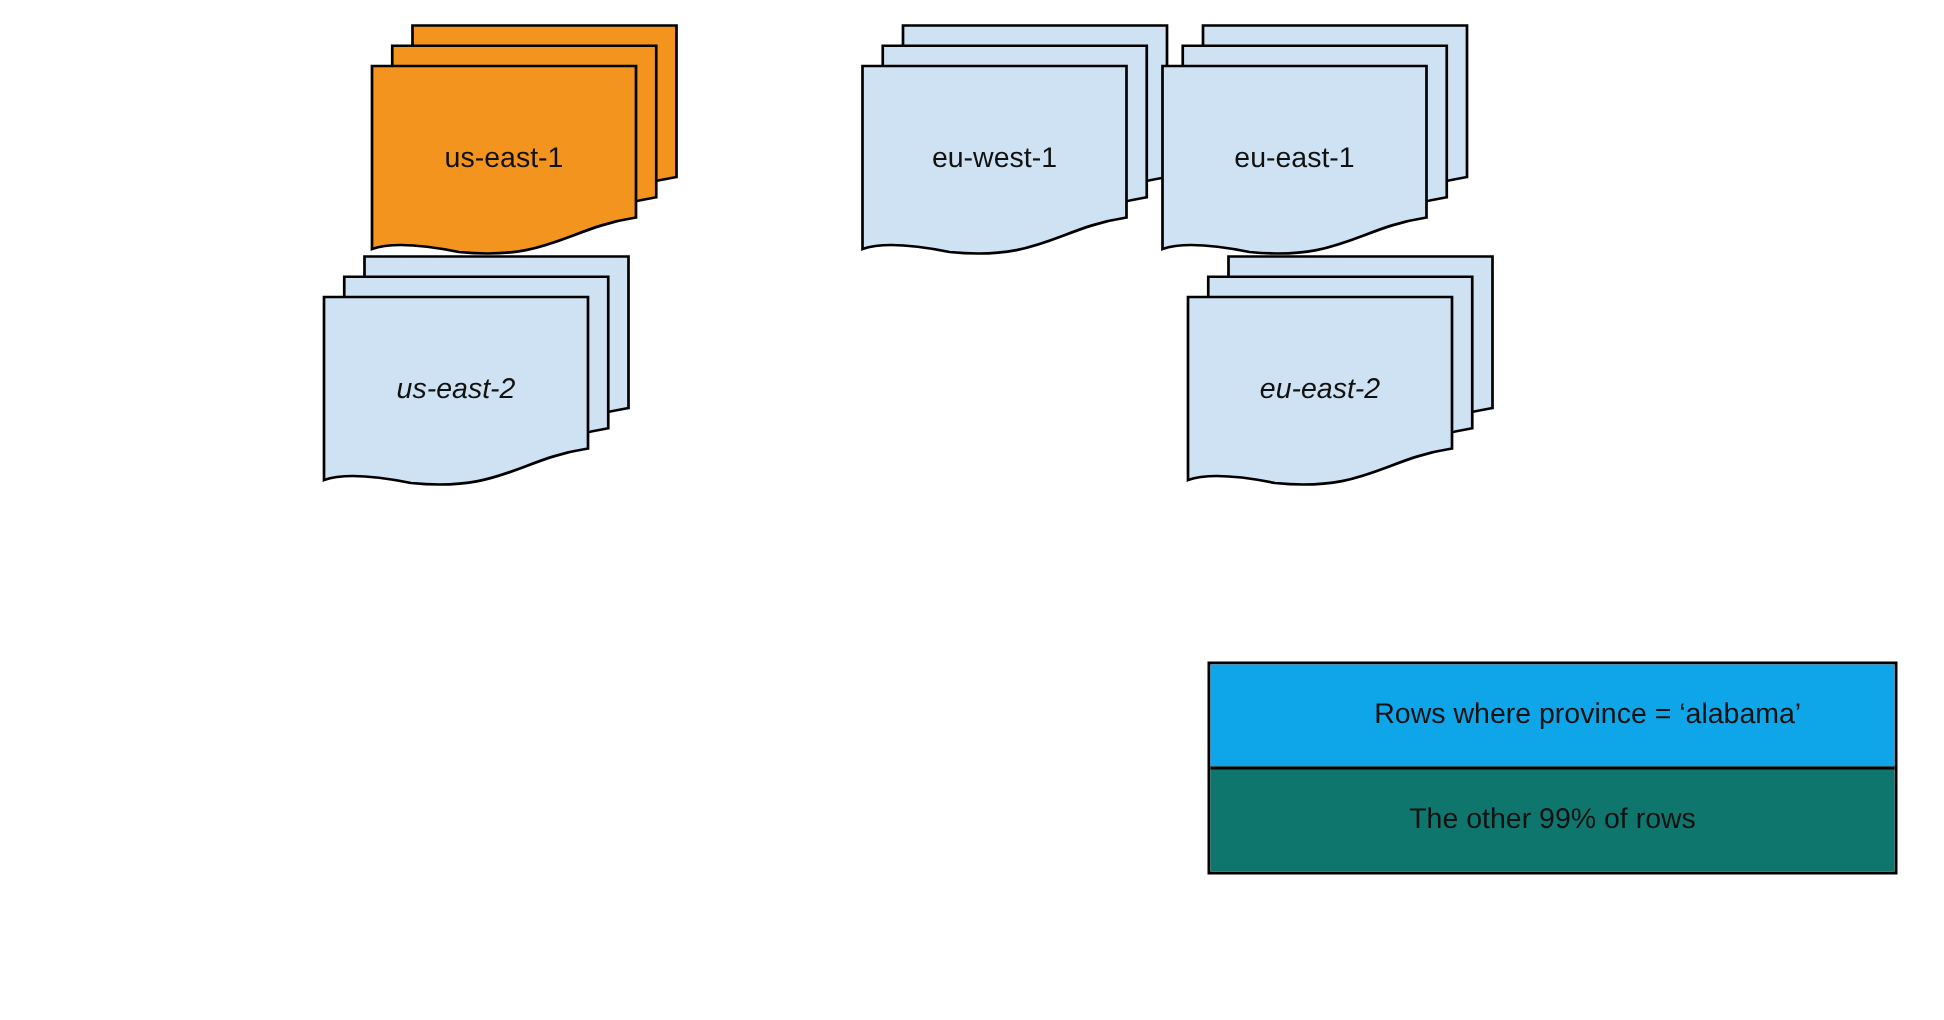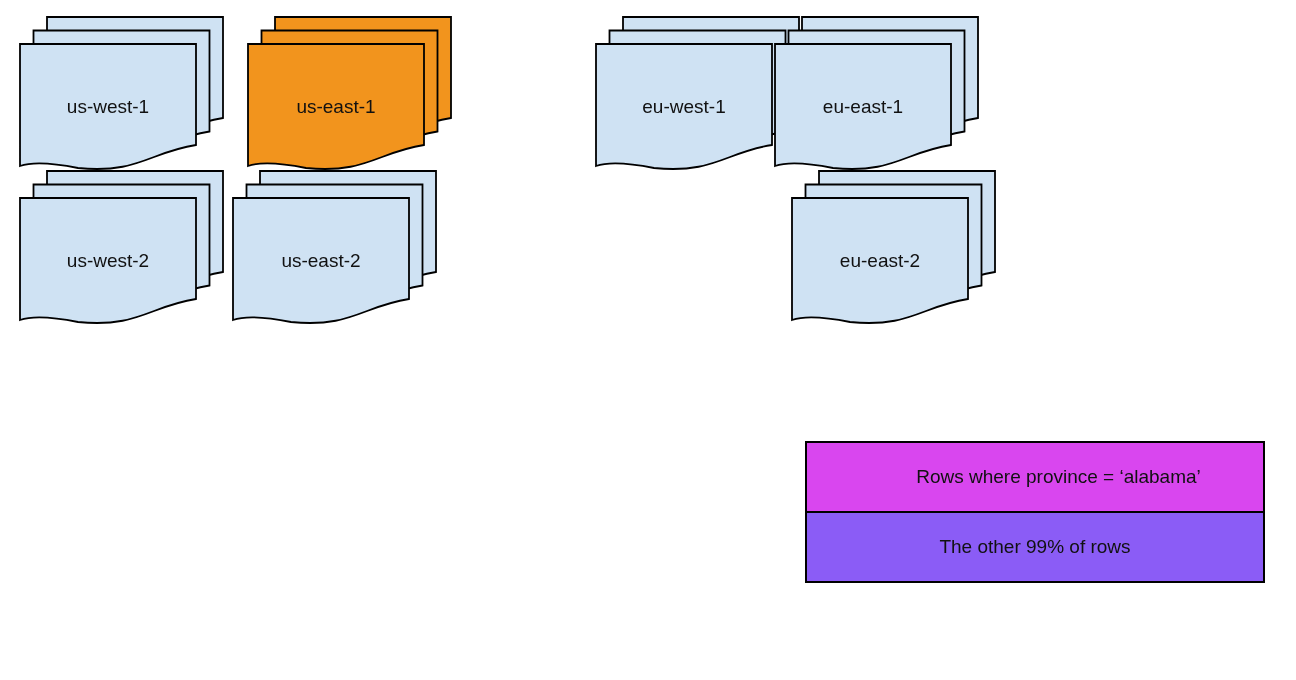--- a/index.html
+++ b/index.html
@@ -25,48 +25,34 @@
   }
   .legend-row{
     flex:1;display:flex;align-items:center;justify-content:center;
     font-size:19px;color:#111111;
   }
   .legend-row + .legend-row{border-top:2.5px solid #000000;}
 
   
   #stk-us-west-1{left:18px;top:12px;}
   #stk-us-east-1{left:246px;top:12px;}
-  #stk-eu-west-1{left:594px;top:12px;}
+  #stk-eu-west-1{left:573px;top:12px;}
   #stk-eu-east-1{left:773px;top:12px;}
   #stk-us-west-2{left:18px;top:166px;}
-  #stk-us-east-2{left:231px;top:166px;}
+  #stk-us-east-2{left:214px;top:166px;font-style:italic;}
   #stk-eu-west-2{left:573px;top:166px;}
-  #stk-eu-east-2{left:790px;top:166px;}
+  #stk-eu-east-2{left:790px;top:166px;font-style:italic;}
   #stk-ap-east-1{left:400px;top:345px;z-index:2;}
   #stk-ap-east-2{left:387px;top:496px;z-index:1;}
 </style>
 </head>
 <body>
 
 <div class="canvas">
 
-  <div class="stack" id="stk-us-west-1">
-    <svg width="210" height="160" viewBox="0 0 210 160">
-      <g transform="translate(29,5)">
-          <path class="doc" d="M0,0 H176 V101 C130,108 118,130 58,124 C38,120 14,117 0,122 Z" fill="#cfe2f3"></path>
-        </g>
-      <g transform="translate(15.5,18.5)">
-          <path class="doc" d="M0,0 H176 V101 C130,108 118,130 58,124 C38,120 14,117 0,122 Z" fill="#cfe2f3"></path>
-        </g>
-      <g transform="translate(2,32)">
-          <path class="doc" d="M0,0 H176 V101 C130,108 118,130 58,124 C38,120 14,117 0,122 Z" fill="#cfe2f3"></path>
-        </g>
-      <text class="doc-label" x="90" y="94">us-west-1</text>
-    </svg>
-  </div>
 
   <div class="stack" id="stk-us-east-1">
     <svg width="210" height="160" viewBox="0 0 210 160">
       <g transform="translate(29,5)">
           <path class="doc" d="M0,0 H176 V101 C130,108 118,130 58,124 C38,120 14,117 0,122 Z" fill="#f2941d"></path>
         </g>
       <g transform="translate(15.5,18.5)">
           <path class="doc" d="M0,0 H176 V101 C130,108 118,130 58,124 C38,120 14,117 0,122 Z" fill="#f2941d"></path>
         </g>
       <g transform="translate(2,32)">
@@ -99,34 +85,20 @@
       <g transform="translate(15.5,18.5)">
           <path class="doc" d="M0,0 H176 V101 C130,108 118,130 58,124 C38,120 14,117 0,122 Z" fill="#cfe2f3"></path>
         </g>
       <g transform="translate(2,32)">
           <path class="doc" d="M0,0 H176 V101 C130,108 118,130 58,124 C38,120 14,117 0,122 Z" fill="#cfe2f3"></path>
         </g>
       <text class="doc-label" x="90" y="94">eu-east-1</text>
     </svg>
   </div>
 
-  <div class="stack" id="stk-us-west-2">
-    <svg width="210" height="160" viewBox="0 0 210 160">
-      <g transform="translate(29,5)">
-          <path class="doc" d="M0,0 H176 V101 C130,108 118,130 58,124 C38,120 14,117 0,122 Z" fill="#cfe2f3"></path>
-        </g>
-      <g transform="translate(15.5,18.5)">
-          <path class="doc" d="M0,0 H176 V101 C130,108 118,130 58,124 C38,120 14,117 0,122 Z" fill="#cfe2f3"></path>
-        </g>
-      <g transform="translate(2,32)">
-          <path class="doc" d="M0,0 H176 V101 C130,108 118,130 58,124 C38,120 14,117 0,122 Z" fill="#cfe2f3"></path>
-        </g>
-      <text class="doc-label" x="90" y="94">us-west-2</text>
-    </svg>
-  </div>
 
   <div class="stack" id="stk-us-east-2">
     <svg width="210" height="160" viewBox="0 0 210 160">
       <g transform="translate(29,5)">
           <path class="doc" d="M0,0 H176 V101 C130,108 118,130 58,124 C38,120 14,117 0,122 Z" fill="#cfe2f3"></path>
         </g>
       <g transform="translate(15.5,18.5)">
           <path class="doc" d="M0,0 H176 V101 C130,108 118,130 58,124 C38,120 14,117 0,122 Z" fill="#cfe2f3"></path>
         </g>
       <g transform="translate(2,32)">
@@ -148,21 +120,21 @@
       <g transform="translate(2,32)">
           <path class="doc" d="M0,0 H176 V101 C130,108 118,130 58,124 C38,120 14,117 0,122 Z" fill="#cfe2f3"></path>
         </g>
       <text class="doc-label" x="90" y="94">eu-east-2</text>
     </svg>
   </div>
 
 
 
   <div class="legend">
-    <div class="legend-row" style="background-color: #d946ef; padding-left: 47px;">
+    <div class="legend-row" style="background-color: #0ea5e9; padding-left: 47px;">
       <span>Rows where province = ‘alabama’</span>
     </div>
-    <div class="legend-row" style="background-color: #8b5cf6; text-align: right;">
+    <div class="legend-row" style="background-color: #0f766e; text-align: right;">
       <span>The other 99% of rows</span>
     </div>
   </div>
 
 </div>
 
 </body></html>

